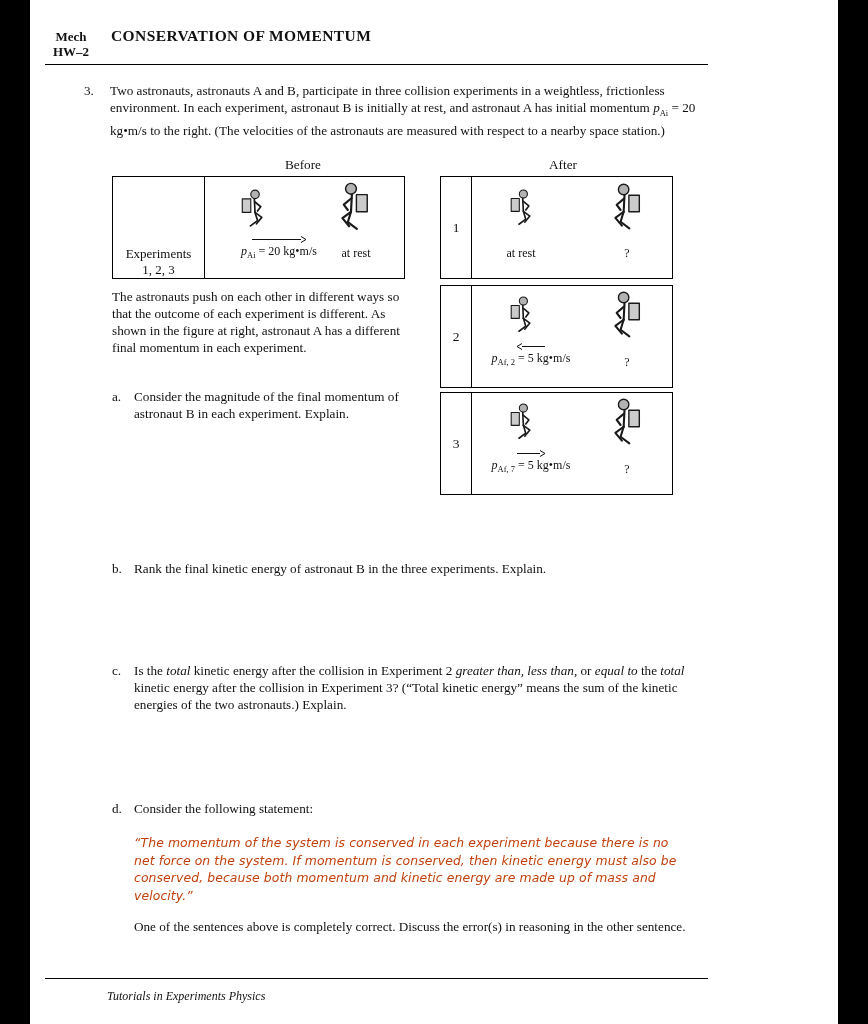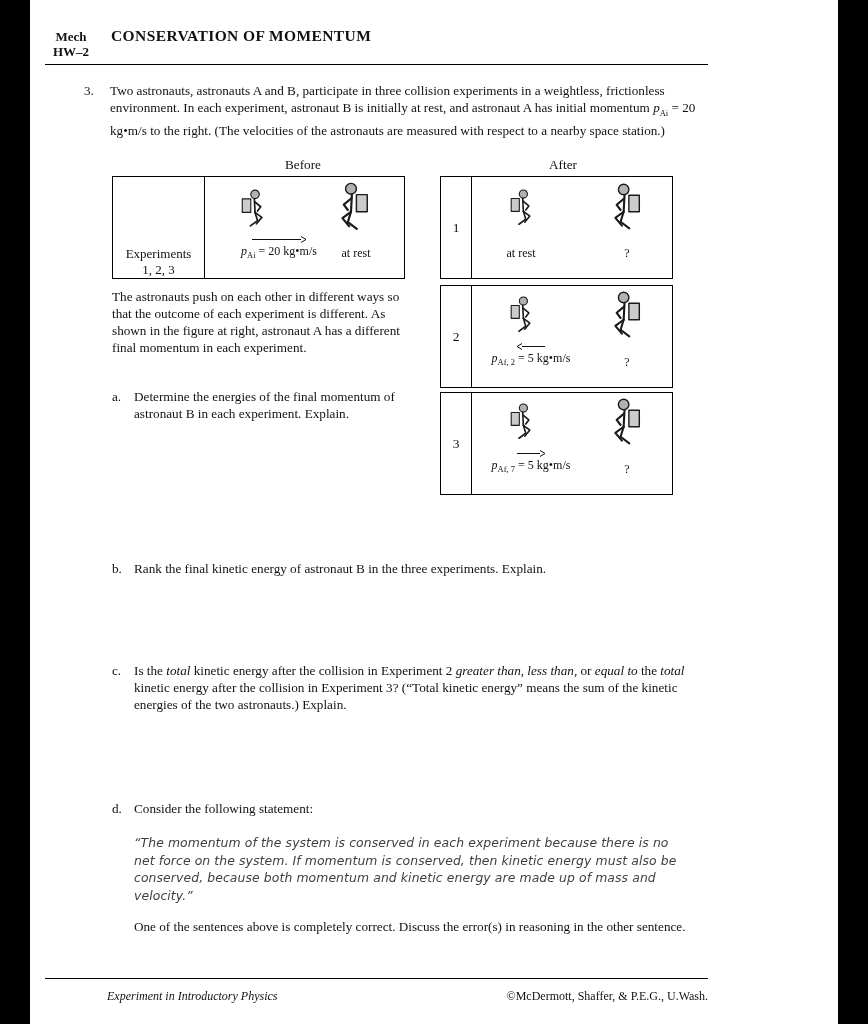--- a/index.html
+++ b/index.html
@@ -21,21 +21,21 @@
   .exp-cell{width:91px;border-right:1.2px solid #000;display:flex;flex-direction:column;justify-content:flex-end;align-items:center;font-size:13px;line-height:16px;flex:none;text-align:center;}
   .num-cell{width:30px;border-right:1.2px solid #000;display:flex;justify-content:center;align-items:center;font-size:13.5px;flex:none;}
   .fig-cell{position:relative;flex:1;}
   .astro{position:absolute;display:block;}
   .flipped{transform:scaleX(-1);}
   .flabel{position:absolute;text-align:center;font-size:12px;line-height:13px;}
   .mom i{font-style:italic;}
   sub{font-size:8.5px;}
   .arrow{display:block;margin:0 auto 1px auto;}
 
-  .quote{font-family:"DejaVu Sans",sans-serif;font-style:italic;font-size:12.4px;line-height:17.5px;color:#404040;letter-spacing:.1px;}
+  .quote{font-family:"DejaVu Sans",sans-serif;font-style:italic;font-size:12.4px;line-height:17.5px;color:#c2410c;letter-spacing:.1px;}
   .foot-left{font-style:italic;font-size:12px;}
   .foot-right{font-size:12px;line-height:16px;text-align:right;}
 </style>
 </head>
 <body>
 
 <div class="side-bar left-bar"></div>
 <div class="side-bar right-bar"></div>
 
 <div class="tb hdr-course">
@@ -180,32 +180,31 @@
         </svg>
       <span><i>p</i><sub>Af, 7</sub><span> = 5 kg•m/s</span></span>
     </div>
     <div class="flabel" style="left:130px;top:70px;width:50px;">?</div>
   </div>
 </div>
 
 <p class="tb" style="left:112px;top:288px;width:300px;">The astronauts push on each other in different ways so that the outcome of each experiment is different.  As shown in the figure at right, astronaut A has a different final momentum in each experiment.</p>
 
 <div class="tb" style="left:112px;top:388px;">a.</div>
-<p class="tb" style="left:134px;top:388px;width:272px;">Determine the energies of the final momentum of astronaut B in each experiment. Explain.</p>
+<p class="tb" style="left:134px;top:388px;width:272px;">Consider the magnitude of the final momentum of astronaut B in each experiment. Explain.</p>
 
 <div class="tb" style="left:112px;top:560px;">b.</div>
 <p class="tb" style="left:134px;top:560px;width:575px;">Rank the final kinetic energy of astronaut B in the three experiments.  Explain.</p>
 
 <div class="tb" style="left:112px;top:662px;">c.</div>
 <p class="tb" style="left:134px;top:662px;width:585px;"><span>Is the </span><i>total</i><span> kinetic energy after the collision in Experiment 2 </span><i>greater than, less than,</i><span> or </span><i>equal to</i><span> the </span><i>total</i><span> kinetic energy after the collision in Experiment 3?  (“Total kinetic energy” means the sum of the kinetic energies of the two astronauts.)  Explain.</span></p>
 
 <div class="tb" style="left:112px;top:800px;">d.</div>
 <p class="tb" style="left:134px;top:800px;width:560px;">Consider the following statement:</p>
 
 <p class="tb quote" style="left:134px;top:834px;width:552px;">“The momentum of the system is conserved in each experiment because there is no net force on the system.  If momentum is conserved, then kinetic energy must also be conserved, because both momentum and kinetic energy are made up of mass and velocity.”</p>
 
 <p class="tb" style="left:134px;top:918px;width:580px;">One of the sentences above is completely correct.  Discuss the error(s) in reasoning in the other sentence.</p>
 
 <div class="rule" style="top:978px;"></div>
-<div class="tb foot-left" style="left:107px;top:988px;">Experiment in Introductory Physics</div>
+<div class="tb foot-left" style="left:107px;top:988px;">Tutorials in Experiments Physics</div>
 <div class="tb foot-right" style="left:400px;top:988px;width:308px;">
-  <div>©McDermott, Shaffer, &amp; P.E.G., U.Wash.</div>
 </div>
 
 </body></html>

